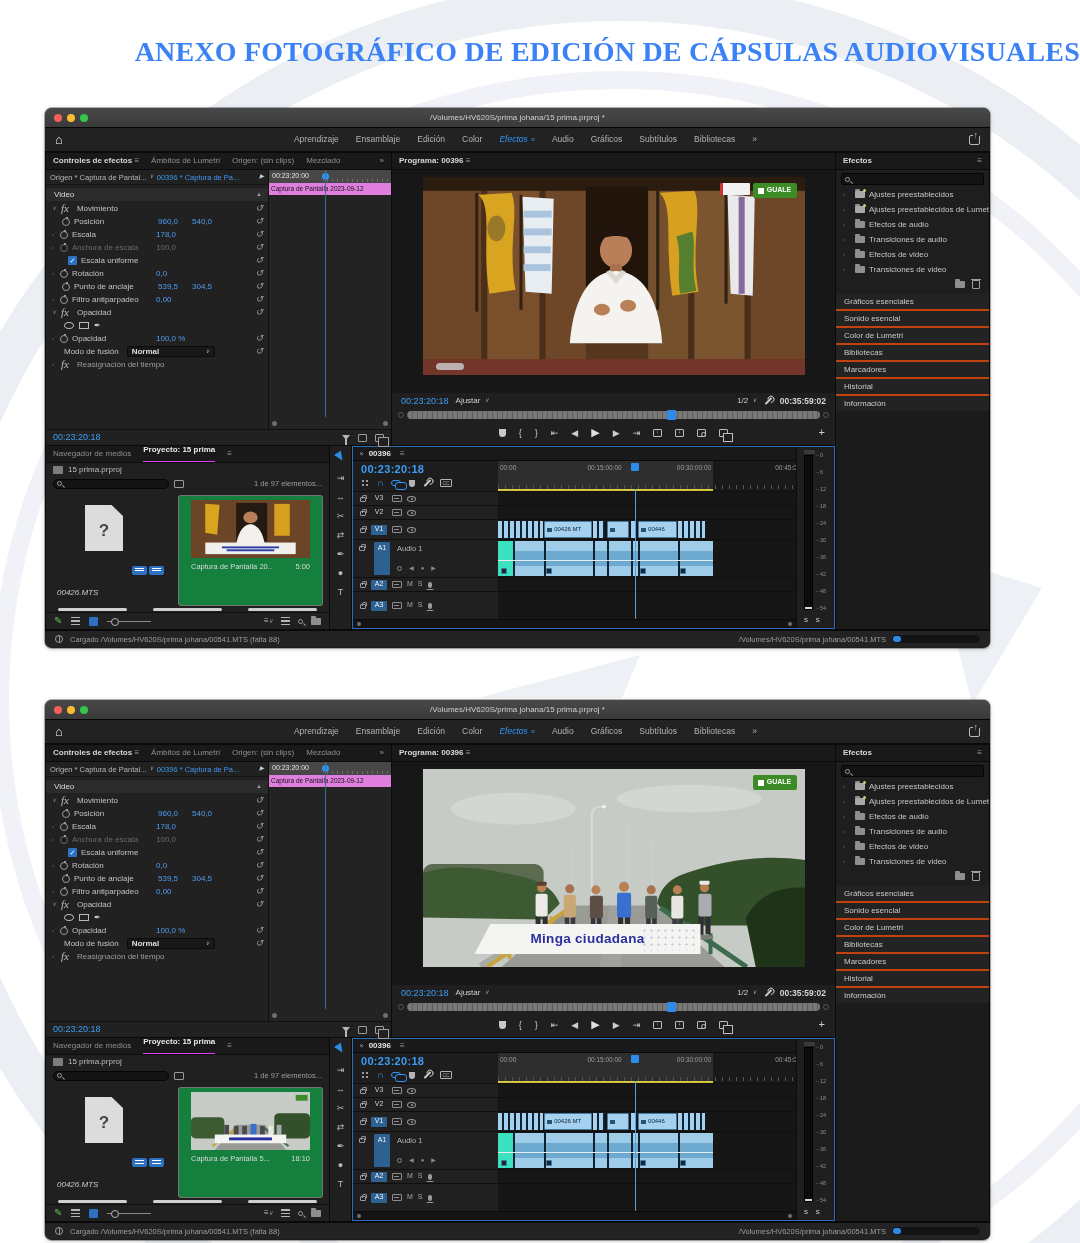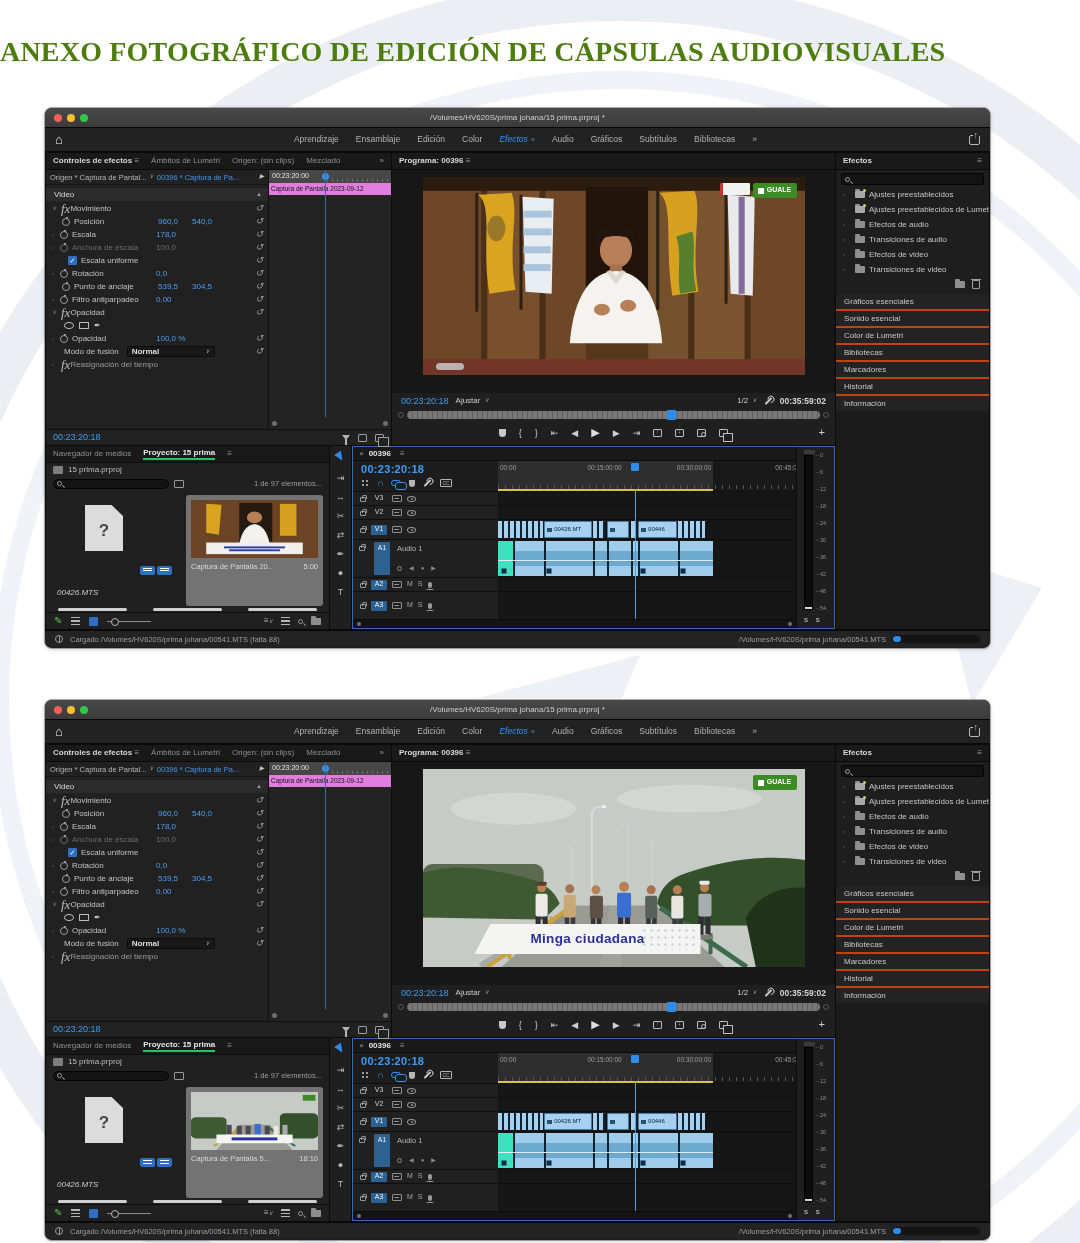--- a/index.html
+++ b/index.html
@@ -1,21 +1,21 @@
 <!DOCTYPE html>
 <html><head>
 <meta charset="utf-8">
 <style>
 *{margin:0;padding:0;box-sizing:border-box}
 html,body{width:1080px;height:1243px}
 body{position:relative;background:#fff;font-family:"Liberation Sans",sans-serif;overflow:hidden}
 
 
-.page-title{position:absolute;top:36px;left:0;width:100%;text-align:left;
-  font-family:"Liberation Serif",serif;font-weight:700;font-size:28px;color:#4d7c0f;letter-spacing:.2px;z-index:2}
+.page-title{position:absolute;top:36px;left:0;width:100%;text-align:right;
+  font-family:"Liberation Serif",serif;font-weight:700;font-size:28px;color:#3b82f6;letter-spacing:.2px;z-index:2}
 #watermark{position:absolute;inset:0;z-index:0}
 
 
 .win{position:absolute;left:45px;width:945px;height:540px;background:#1d1d1d;border-radius:7px;
   overflow:hidden;z-index:1;box-shadow:0 0 0 1px rgba(0,0,0,.28), 0 1px 4px rgba(0,0,0,.25);
   font-size:8px;color:#c6c6c6;line-height:1.2}
 .win[data-w="0"]{top:108px}.win[data-w="1"]{top:700px}
 
 .titlebar{height:20px;background:linear-gradient(#494949,#3a3a3a);display:flex;align-items:center;position:relative;border-bottom:1px solid #050505}
 .lights{display:flex;gap:5px;margin-left:9px;z-index:1}
@@ -53,21 +53,21 @@
 .src-a{color:#b5b5b5;max-width:100px;overflow:hidden;text-overflow:ellipsis;white-space:nowrap}
 .src-b{color:#3f97f0;max-width:86px;overflow:hidden;text-overflow:ellipsis;white-space:nowrap}
 .chev{color:#9a9a9a;font-size:6px}
 .mini-play{color:#c9c9c9;font-size:6px;margin-left:auto}
 .ec-rows{flex:1;padding-top:2px;min-height:0}
 .row{height:13px;display:flex;align-items:center;position:relative;padding-left:6px;font-size:8px;color:#c2c2c2;white-space:nowrap}
 .row .reset{position:absolute;right:5px;color:#9e9e9e;font-size:9px;line-height:9px}
 .row.hdr{background:#2c2c2c;color:#dadada;margin:1px 0;padding-left:8px}
 .row.hdr .up{position:absolute;right:6px;color:#9a9a9a;font-size:6px}
 .tw{width:8px;color:#8a8a8a;font-size:6px;flex:none}
-.fxg{font-style:italic;font-family:"Liberation Serif",serif;color:#bdbdbd;margin:0 0 0 1px;font-size:13px}
+.fxg{font-style:italic;font-family:"Liberation Serif",serif;color:#bdbdbd;margin:0 8px 0 1px;font-size:11px}
 .sw{width:8px;height:8px;border:1px solid #9a9a9a;border-radius:50%;margin-right:4px;position:relative;flex:none}
 .sw::before{content:"";position:absolute;left:2.5px;top:-2px;width:2px;height:2px;background:#9a9a9a}
 .lbl{min-width:76px}
 .val{color:#4f9ef2;margin-left:8px;font-weight:normal}
 .val+.val{margin-left:14px}
 .row.dis,.row.dis .val{color:#6a6a6a}
 .row.dis .sw{border-color:#666}
 .cbx{width:9px;height:9px;background:#2d6fc2;border-radius:1px;color:#fff;font-size:7px;line-height:9px;text-align:center;margin:0 4px 0 16px;flex:none}
 .blend-dd{margin-left:8px;width:88px;height:11px;background:#181818;border:1px solid #0a0a0a;border-radius:2px;
   display:flex;align-items:center;justify-content:space-between;padding:0 4px;color:#ddd}
@@ -147,38 +147,38 @@
 .tree-foot{height:14px;display:flex;justify-content:flex-end;align-items:center;gap:7px;padding:0 9px;flex:none}
 .bin-ic{width:8px;height:9px;border:1px solid #9e9e9e;border-radius:0 0 1px 1px;position:relative}
 .bin-ic::before{content:"";position:absolute;top:-2px;left:-2px;width:10px;height:1px;background:#9e9e9e}
 .stack{display:flex;flex-direction:column;gap:2px;background:#c2410c;margin-top:3px;flex:none}
 .sbar{height:15px;background:#232323;display:flex;align-items:center;padding-left:8px;font-size:8px;color:#c9c9c9}
 .sfill{flex:1;background:#1b1b1b}
 
 
 .project{width:283px;display:flex;flex-direction:column;background:#202020;flex:none;min-height:0}
 .pj-tabs .ul b{color:#e8e8e8}
-.pj-tabs .ul{border-bottom:2px solid #22c55e;padding-bottom:1px}
+.pj-tabs .ul{border-bottom:2px solid #d946ef;padding-bottom:7px}
 .pj-file{height:13px;display:flex;align-items:center;gap:5px;padding:0 7px;color:#bcbcbc;font-size:8px;flex:none}
 .prfile{width:10px;height:8px;background:#7d7d7d;border-radius:1px}
 .pj-search{height:15px;display:flex;align-items:center;gap:5px;padding:0 7px;flex:none}
 .pj-input{width:116px;height:10px;background:#141414;border:1px solid #050505;border-radius:5px;display:flex;align-items:center;padding:0 3px}
 .bin2{width:10px;height:8px;border:1px solid #9a9a9a;border-radius:1px}
 .count{color:#9d9d9d;font-size:7.5px;margin-left:auto;white-space:nowrap}
 .pj-items{flex:1;display:flex;gap:7px;padding:5px 7px 1px;min-height:0}
 .item{position:relative;flex:1;border-radius:2px;min-width:0}
 .offpage{position:absolute;left:32px;top:9px;width:38px;height:46px;background:#dcdcdc;
   clip-path:polygon(0 0,70% 0,100% 24%,100% 100%,0 100%);display:flex;align-items:center;justify-content:center}
 .offpage span{font-size:17px;font-weight:bold;color:#444;margin-top:6px}
 .badges{position:absolute;right:8px;bottom:30px;display:flex;gap:2px}
 .badges i{width:15px;height:9px;background:#2d6fc2;border-radius:2px;position:relative}
 .badges i::after{content:"";position:absolute;left:3px;top:2px;right:3px;height:5px;
   background:repeating-linear-gradient(#fff 0 1px,transparent 1px 2.5px)}
 .oname{position:absolute;left:4px;bottom:7px;font-style:italic;font-size:8px;color:#cbcbcb}
-.item.sel{background:#737373;box-shadow:0 0 0 1px #747474;padding:4px 4px 2px}
+.item.sel{background:#15803d;box-shadow:0 0 0 1px #747474;padding:4px 12px 2px}
 .thumb{width:100%;height:58px;background:#000;position:relative;overflow:hidden}
 .thumb svg{width:100%;height:100%;display:block}
 .tlabel{display:flex;justify-content:space-between;margin-top:4px;font-size:7.5px;color:#d8d8d8;white-space:nowrap;overflow:hidden}
 .tlabel b{font-weight:normal;margin-left:4px}
 .pj-scroll{height:6px;display:flex;gap:26px;padding:0 12px;align-items:center;flex:none}
 .pj-scroll i{flex:1;height:3px;background:#cfcfcf;border-radius:2px;max-width:78px}
 .pj-foot{height:17px;border-top:1px solid #0f0f0f;display:flex;align-items:center;gap:9px;padding:0 8px;color:#b5b5b5;flex:none}
 .pencil{color:#58c24a;font-size:10px}
 .lv{width:9px;height:8px;background:repeating-linear-gradient(#b5b5b5 0 1.5px,transparent 1.5px 3.5px)}
 .gv{width:9px;height:9px;background:#2d6fc2;border-radius:1px}

